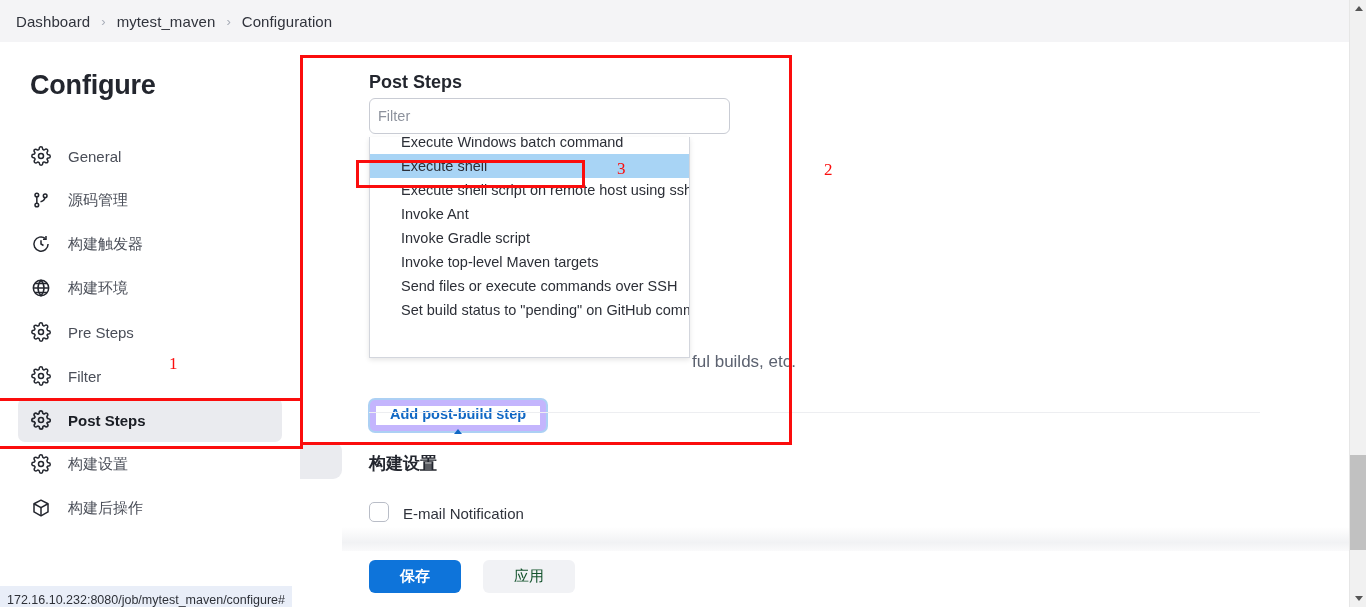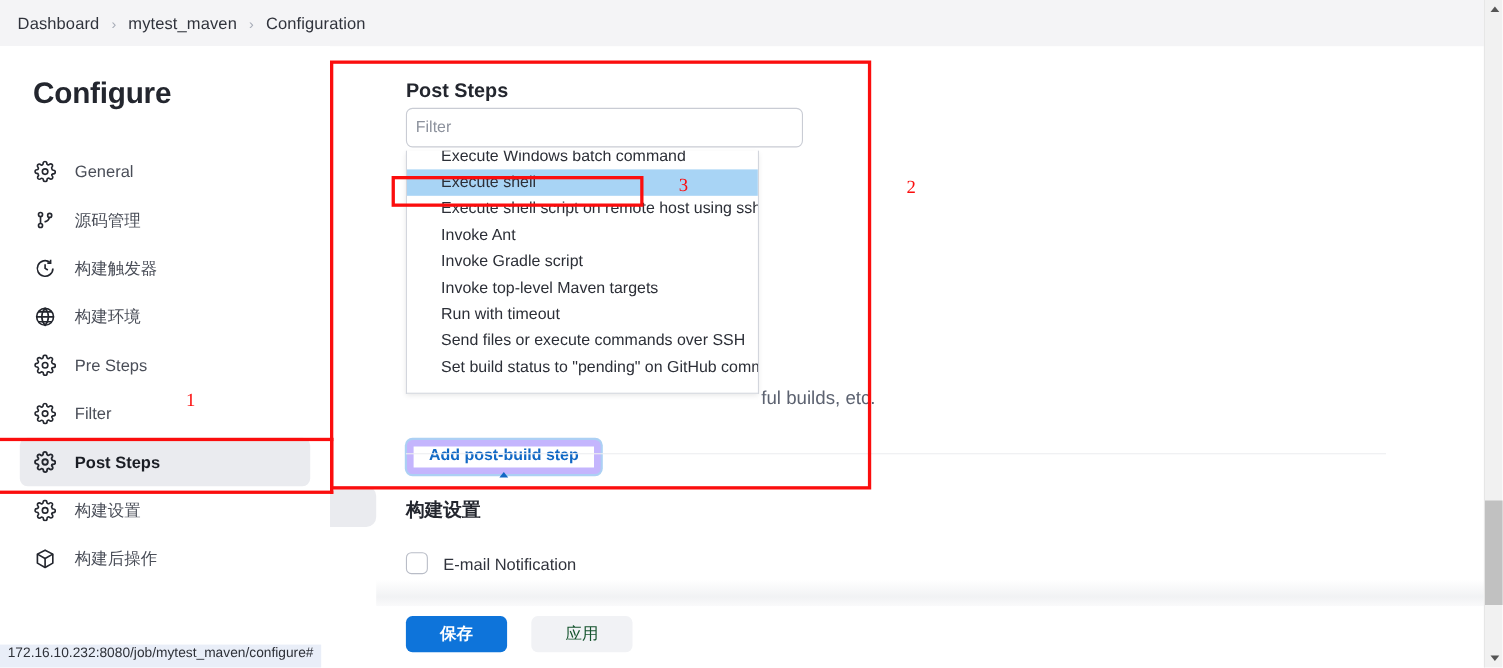--- a/index.html
+++ b/index.html
@@ -263,21 +263,21 @@
     color: #14532d;
   }
 
   
   .status-bar {
     position: absolute;
     left: 0; bottom: 0;
     height: 21px;
     padding: 0 7px;
     display: flex;
-    align-items: flex-start;
+    align-items: flex-end;
     background: #e9eef8;
     font-size: 12.5px;
     color: #2e3138;
     white-space: nowrap;
     z-index: 20;
   }
 
   
   .scrollbar {
     position: absolute;
@@ -458,21 +458,20 @@
     <input class="filter-input" type="text" placeholder="Filter" style="">
 
     <div class="dropdown">
       <div class="dd-list">
         <div class="dd-item">Execute Windows batch command</div>
         <div class="dd-item selected">Execute shell</div>
         <div class="dd-item">Execute shell script on remote host using ssh</div>
         <div class="dd-item">Invoke Ant</div>
         <div class="dd-item">Invoke Gradle script</div>
         <div class="dd-item">Invoke top-level Maven targets</div>
-        <div class="dd-item">Run with timeout</div>
         <div class="dd-item">Send files or execute commands over SSH</div>
         <div class="dd-item">Set build status to "pending" on GitHub commit</div>
       </div>
     </div>
 
     <div class="desc-tail">ful builds, etc.</div>
 
     <button class="add-btn">
       <span>Add post-build step</span>
       <span class="caret-up"></span>

